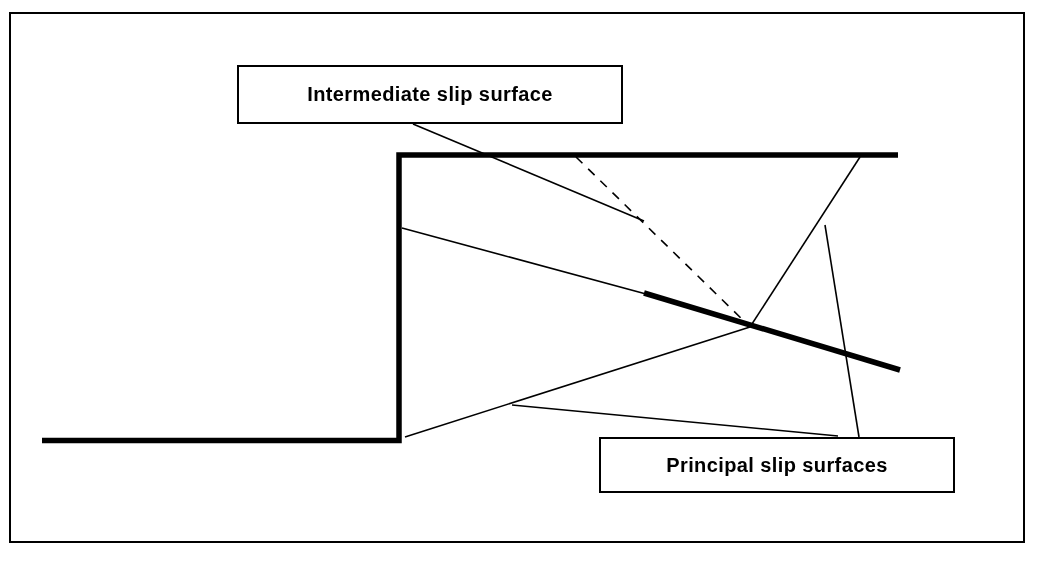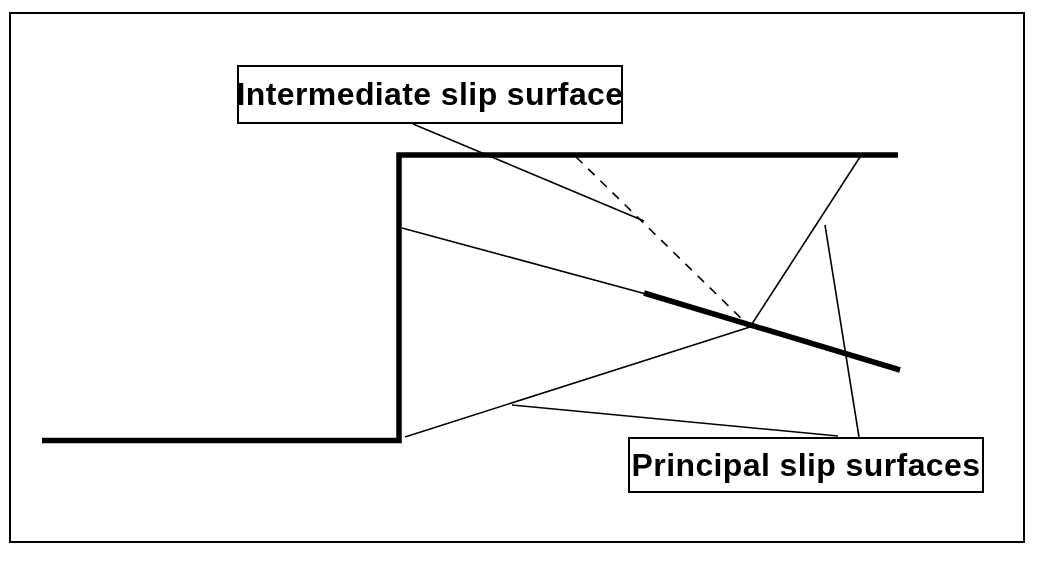--- a/index.html
+++ b/index.html
@@ -32,33 +32,33 @@
   }
   .label-box {
     position: absolute;
     background: #ffffff;
     border: 2px solid #000000;
     box-sizing: border-box;
     display: flex;
     align-items: center;
     justify-content: center;
     font-weight: bold;
-    font-size: 32px;
+    font-size: 20px;
     letter-spacing: 0.4px;
     color: #000000;
     white-space: nowrap;
   }
   .label-box.intermediate {
     left: 237px;
     top: 65px;
     width: 386px;
     height: 59px;
   }
   .label-box.principal {
-    left: 628px;
+    left: 599px;
     top: 437px;
     width: 356px;
     height: 56px;
   }
 </style>
 </head>
 <body>
 
 <div class="canvas">
   <div class="frame"></div>

